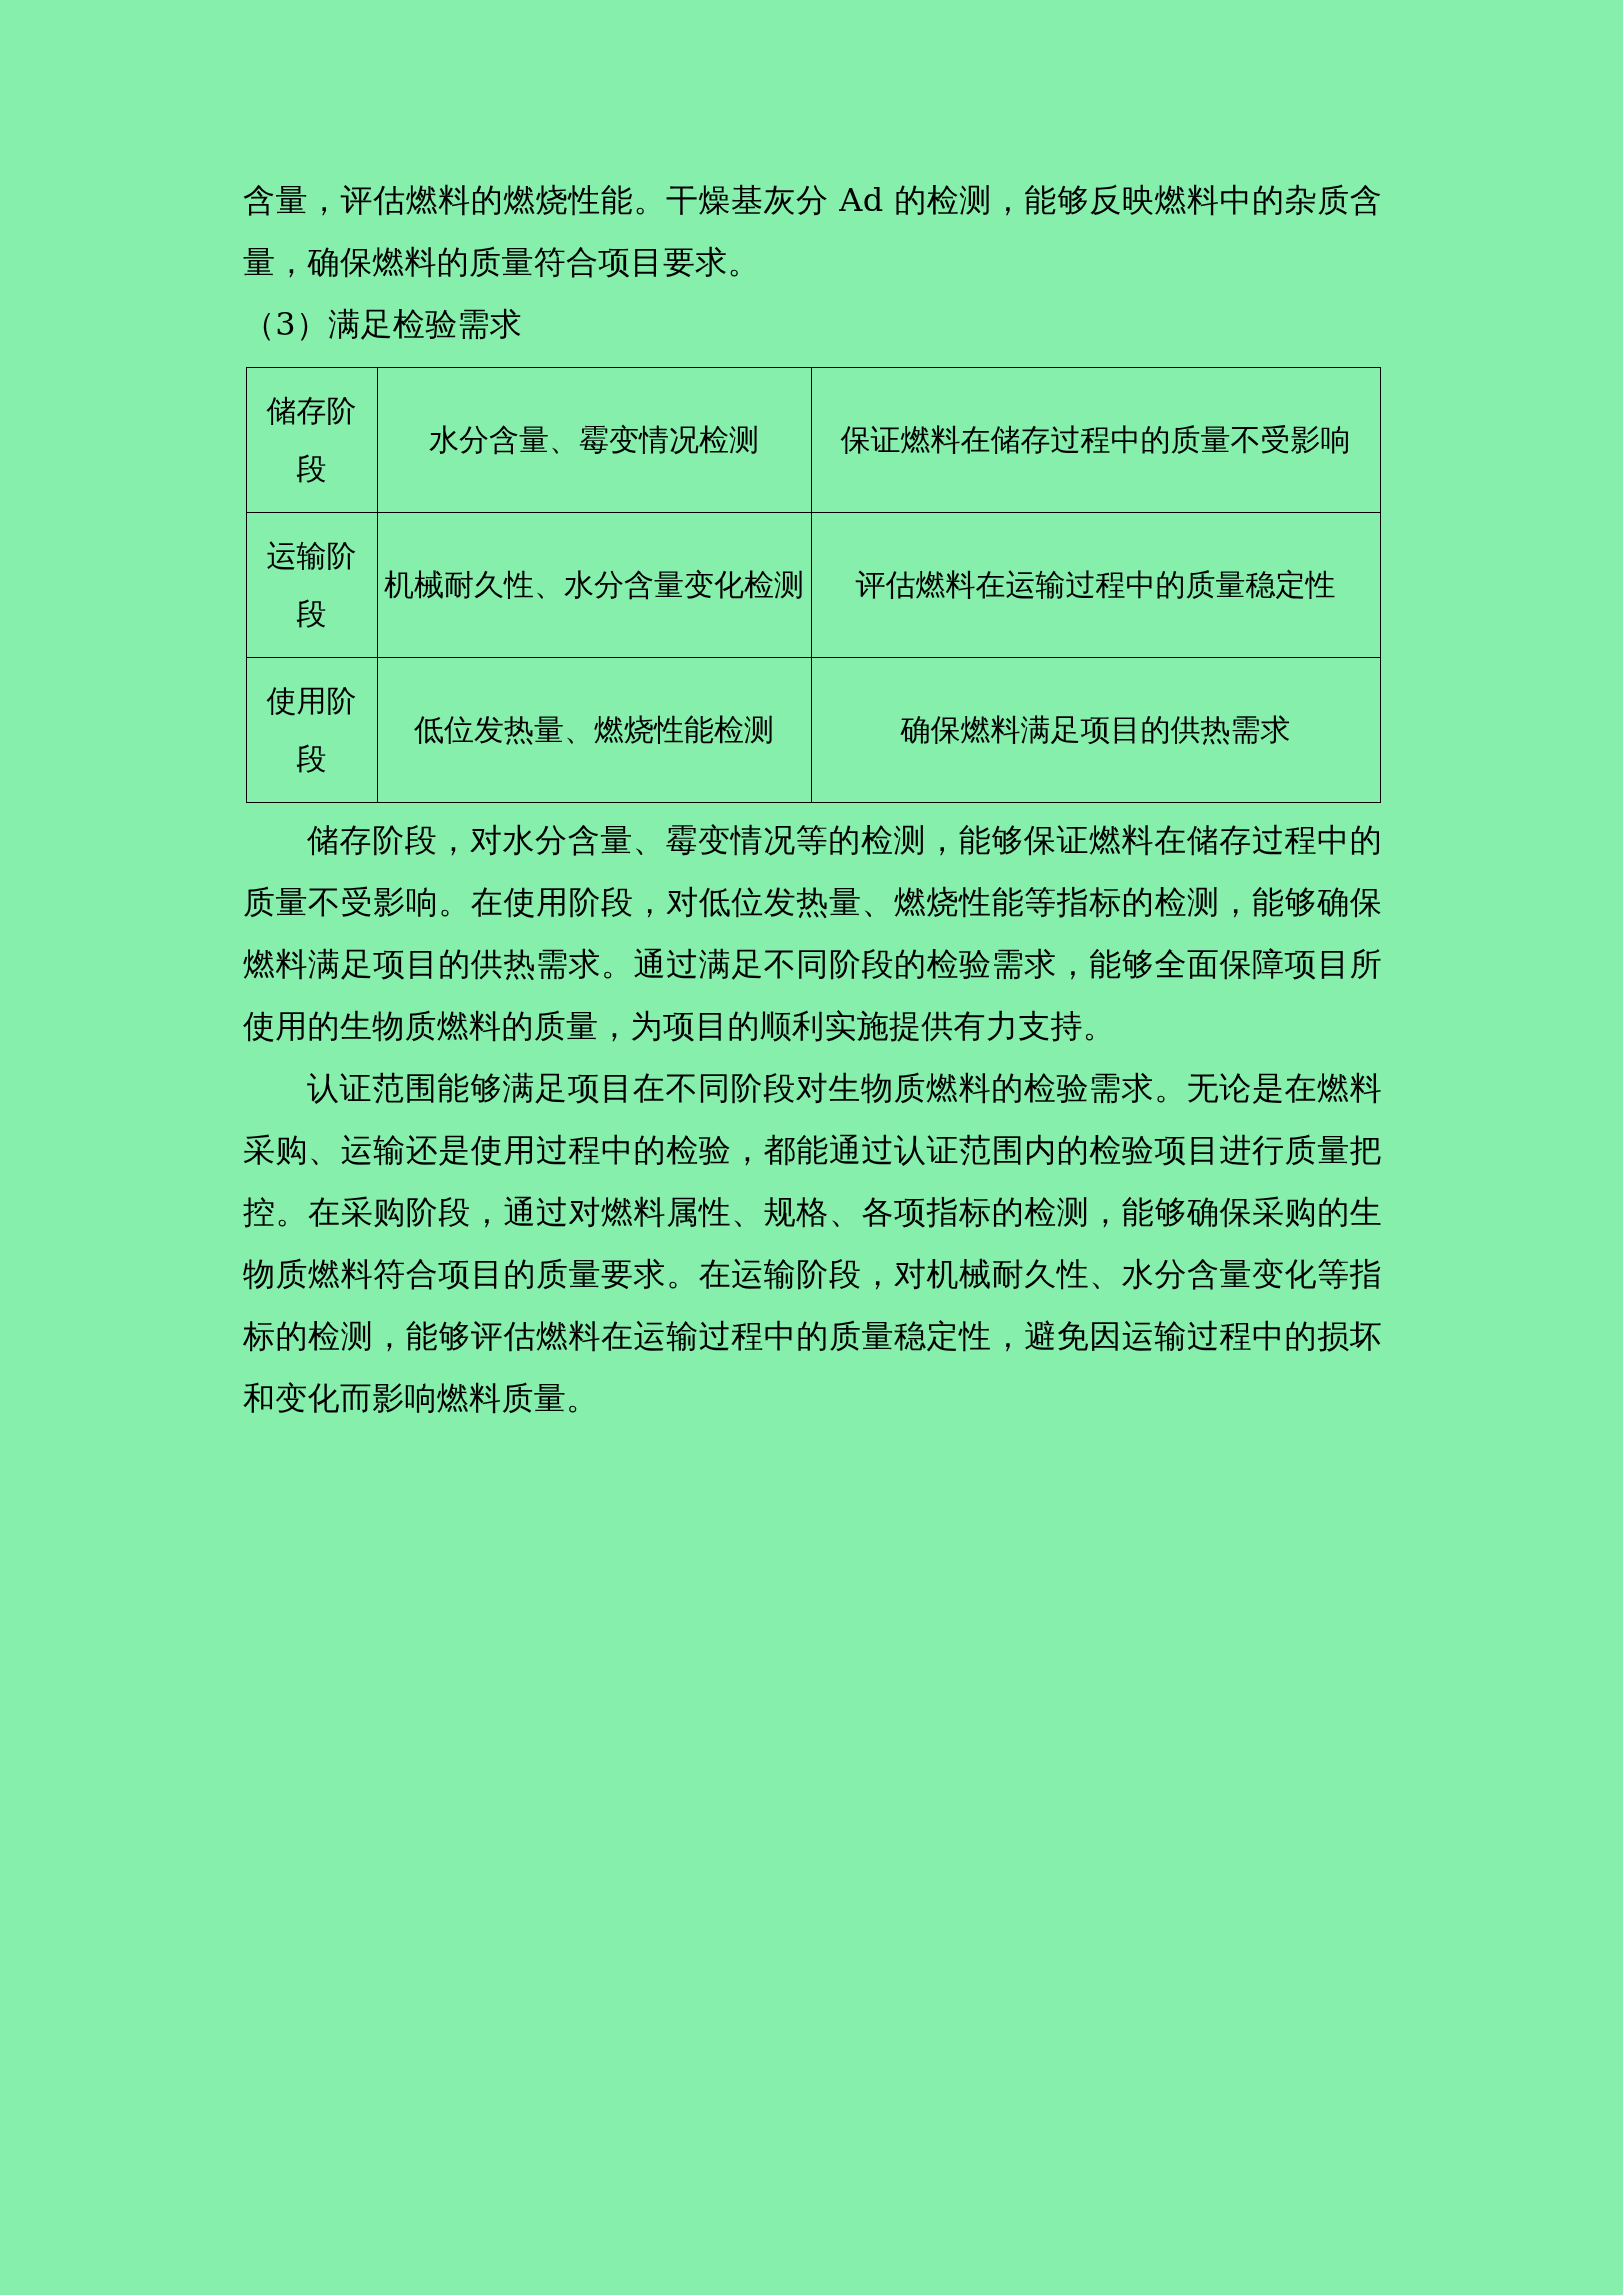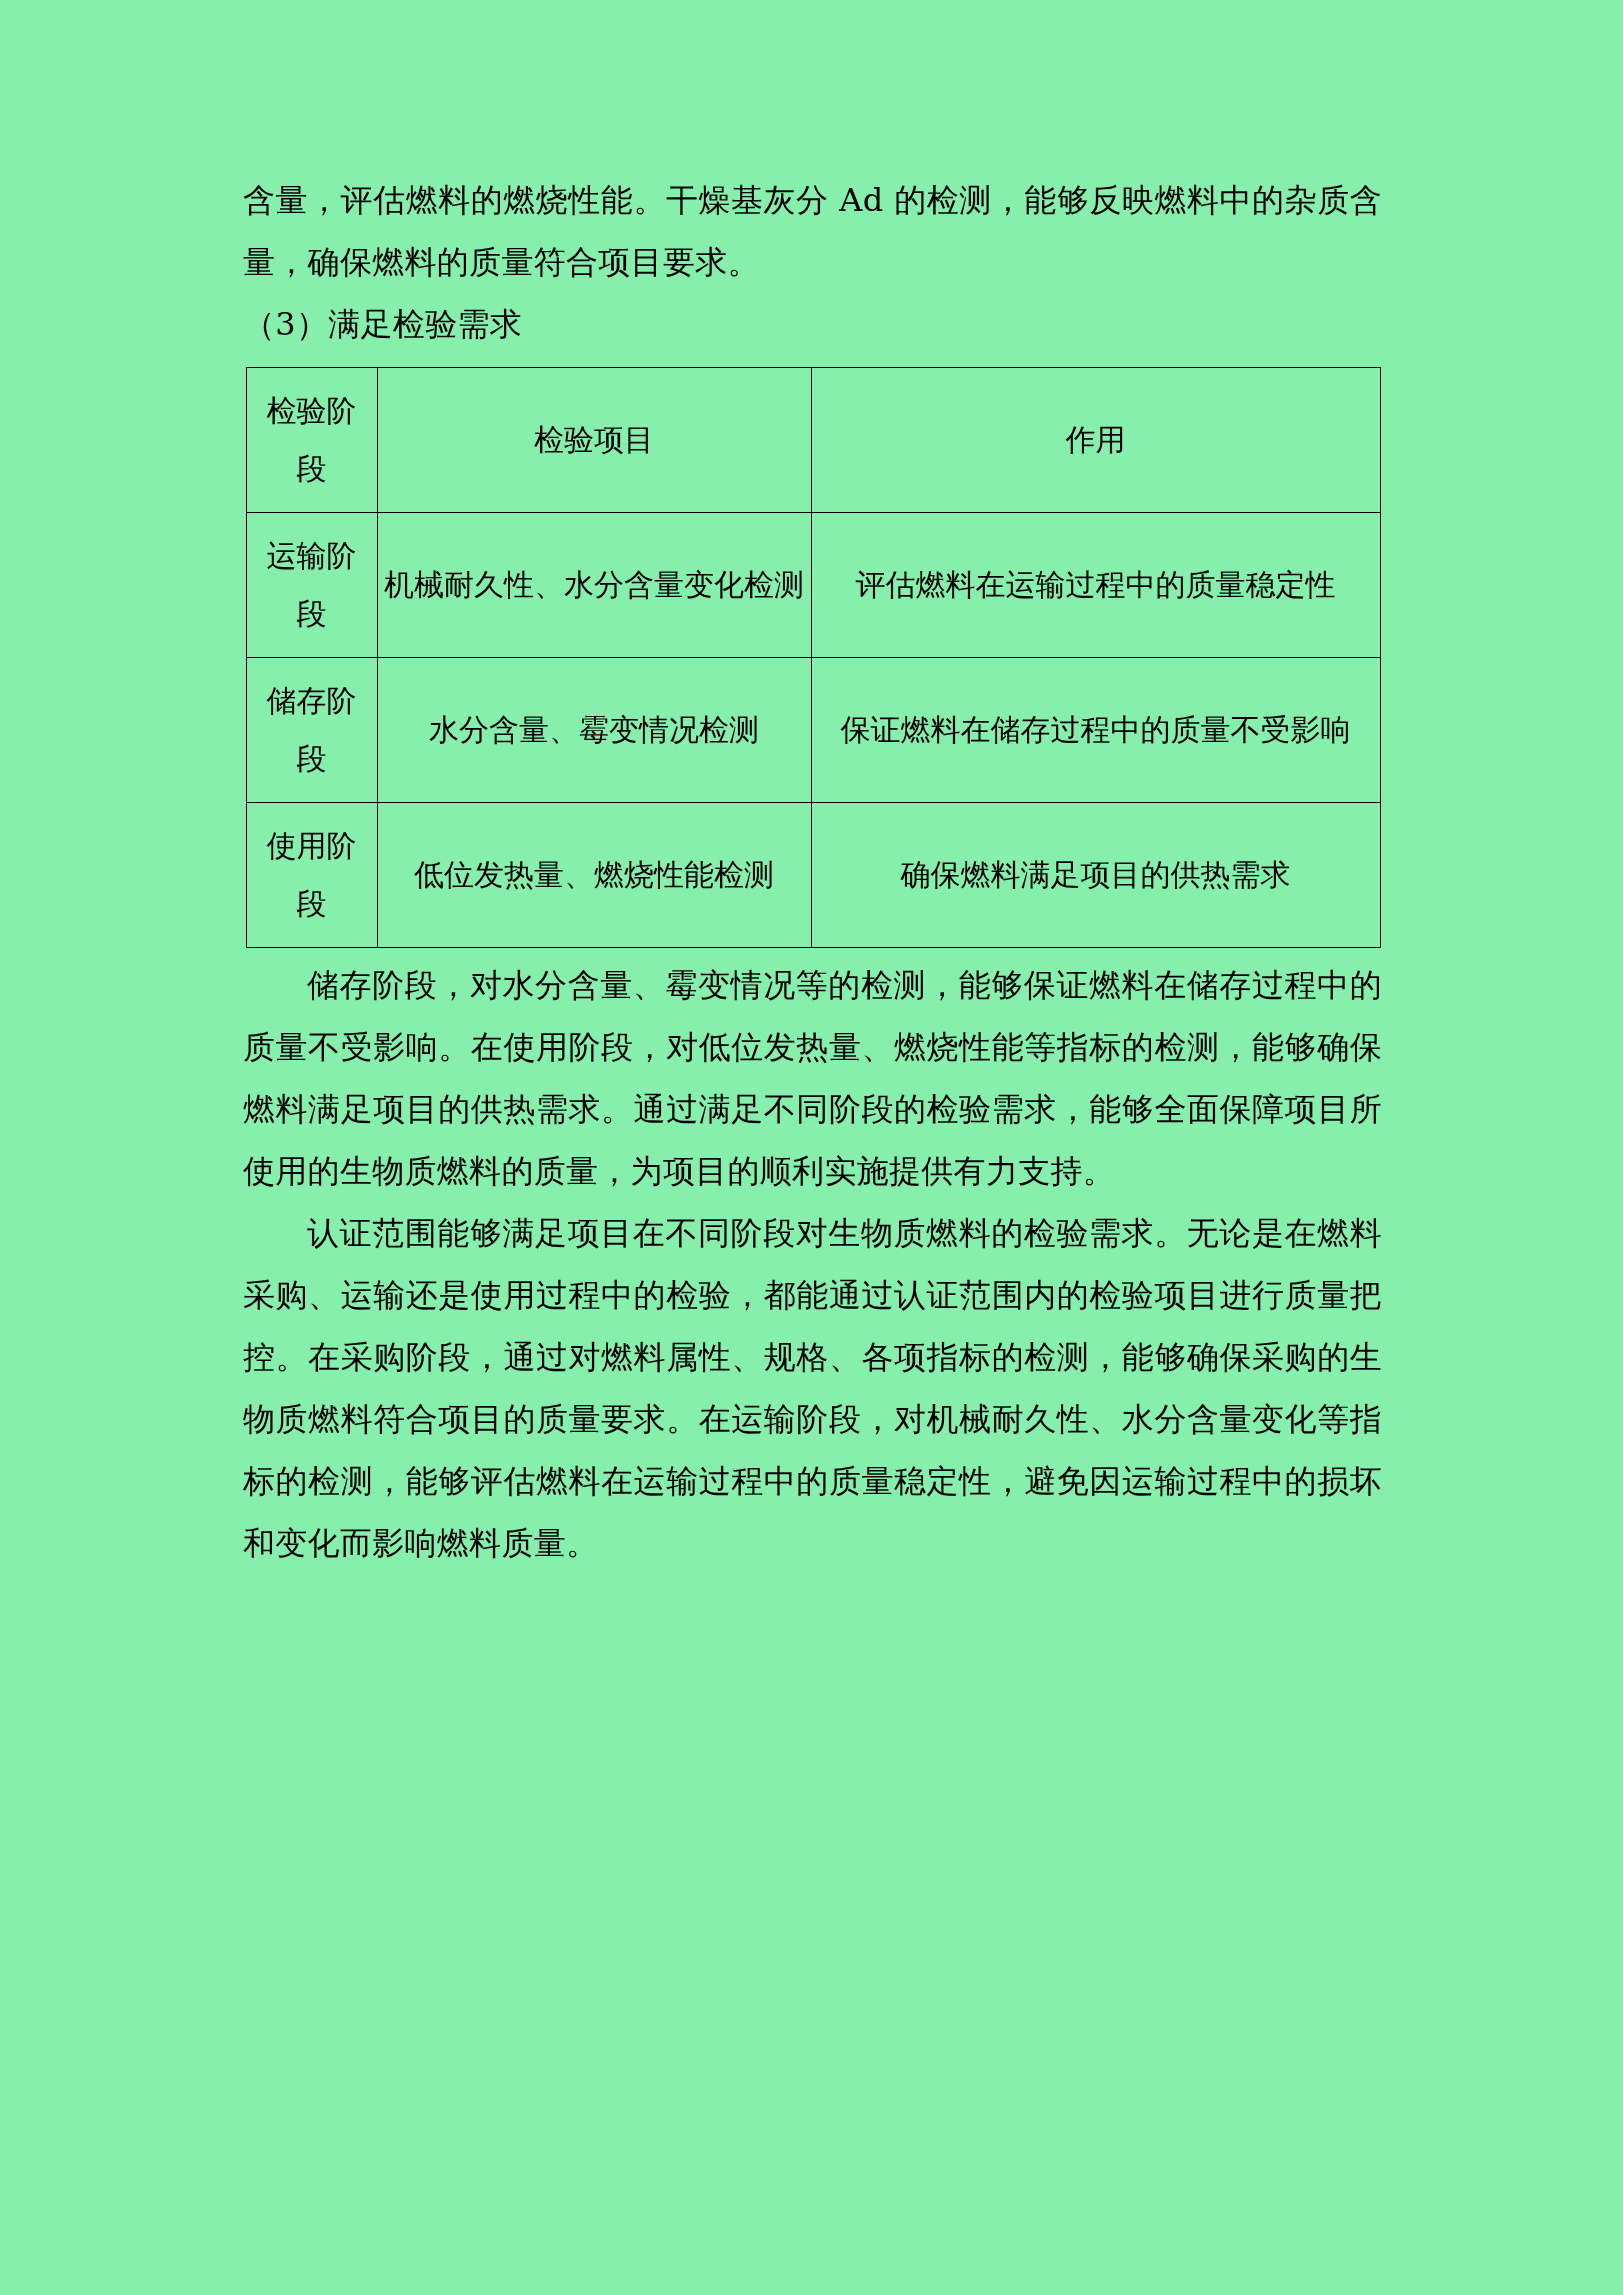--- a/index.html
+++ b/index.html
@@ -84,34 +84,29 @@
 
     <p class="heading">（3）满足检验需求</p>
 
     <table class="insp-table">
       <colgroup>
         <col class="c1">
           <col class="c2">
           <col class="c3">
       </colgroup>
       <tbody>
-        <tr class="header-row">
-          <td class="stage-cell">检验阶段</td>
-          <td class="item-cell">检验项目</td>
-          <td class="role-cell">作用</td>
+        <tr>
+          <td class="stage-cell">储存阶段</td>
+          <td class="item-cell">水分含量、霉变情况检测</td>
+          <td class="role-cell">保证燃料在储存过程中的质量不受影响</td>
         </tr>
         <tr>
           <td class="stage-cell">运输阶段</td>
           <td class="item-cell">机械耐久性、水分含量变化检测</td>
           <td class="role-cell">评估燃料在运输过程中的质量稳定性</td>
-        </tr>
-        <tr>
-          <td class="stage-cell">储存阶段</td>
-          <td class="item-cell">水分含量、霉变情况检测</td>
-          <td class="role-cell">保证燃料在储存过程中的质量不受影响</td>
         </tr>
         <tr>
           <td class="stage-cell">使用阶段</td>
           <td class="item-cell">低位发热量、燃烧性能检测</td>
           <td class="role-cell">确保燃料满足项目的供热需求</td>
         </tr>
       </tbody>
     </table>
 
     <p class="body-text indent">储存阶段，对水分含量、霉变情况等的检测，能够保证燃料在储存过程中的质量不受影响。在使用阶段，对低位发热量、燃烧性能等指标的检测，能够确保燃料满足项目的供热需求。通过满足不同阶段的检验需求，能够全面保障项目所使用的生物质燃料的质量，为项目的顺利实施提供有力支持。</p>

